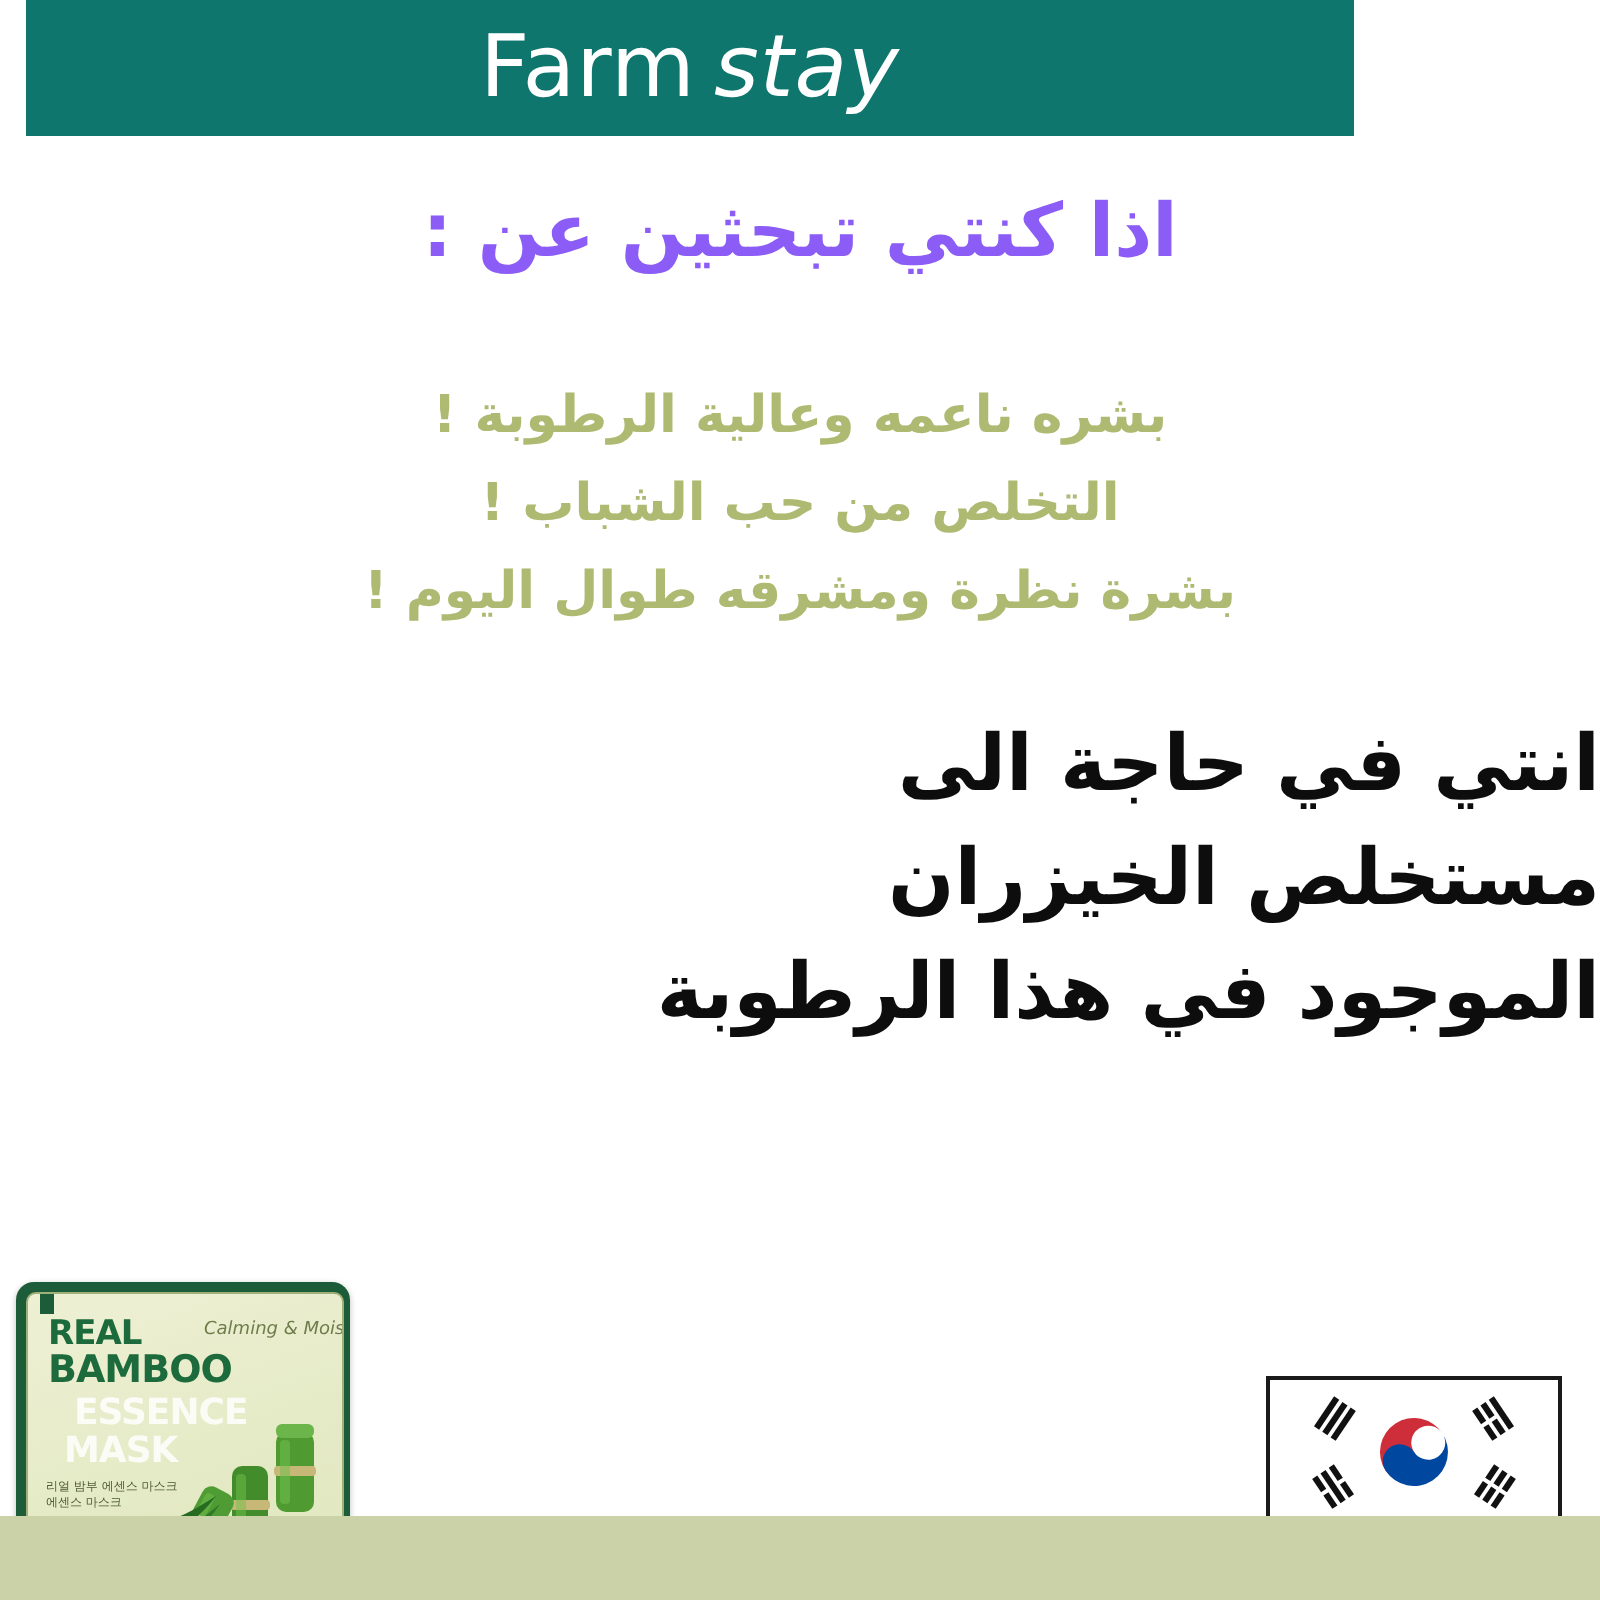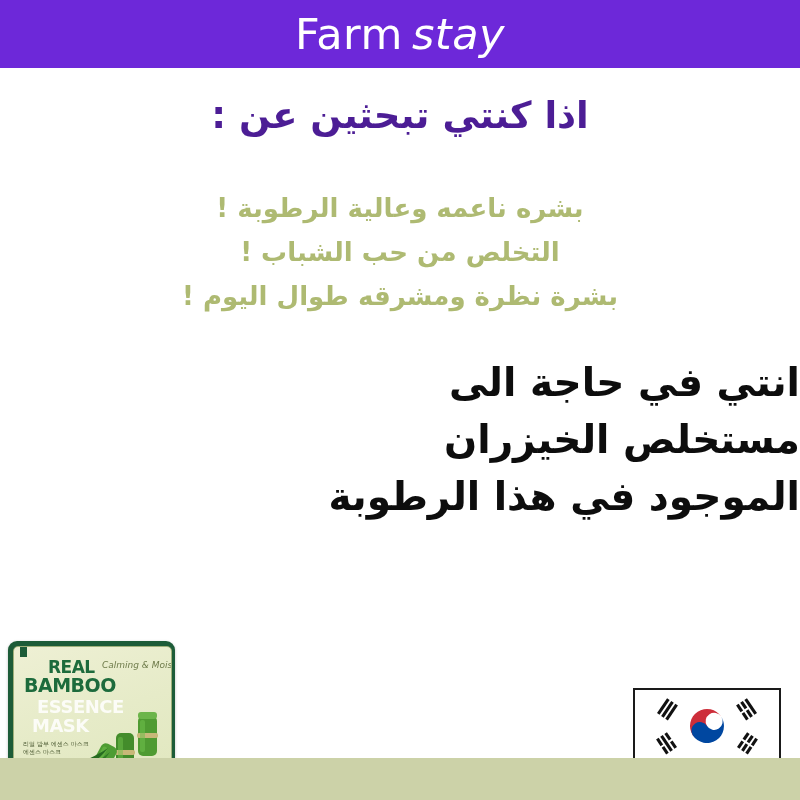--- a/index.html
+++ b/index.html
@@ -11,25 +11,25 @@
     height: 800px;
     background: #ffffff;
     font-family: "DejaVu Sans", "Liberation Sans", sans-serif;
     overflow: hidden;
     position: relative;
   }
 
   
   .header-bar {
     position: absolute;
-    left: 0;
+    left: 13px;
     top: 0;
-    width: 800px;
+    width: 664px;
     height: 68px;
-    background: #6d28d9;
+    background: #0f766e;
     display: flex;
     align-items: center;
     justify-content: center;
   }
   .brand-logo {
     color: #ffffff;
     font-family: "DejaVu Sans", "Liberation Sans", sans-serif;
     font-size: 43px;
     font-weight: 500;
     letter-spacing: 0.5px;
@@ -54,21 +54,21 @@
     background: #ffffff;
   }
 
   .headline {
     position: absolute;
     top: 26px;
     left: 0;
     width: 800px;
     text-align: center;
     direction: rtl;
-    color: #4c1d95;
+    color: #8b5cf6;
     font-size: 37px;
     font-weight: bold;
     letter-spacing: 0px;
   }
 
   .benefits {
     position: absolute;
     top: 118px;
     left: 0;
     width: 800px;
@@ -131,21 +131,20 @@
   }
   .sachet-title-real {
     position: absolute;
     left: 10px;
     top: 12px;
     color: #1d6b3c;
     font-size: 17px;
     font-weight: bold;
     letter-spacing: -0.5px;
     line-height: 17px;
-    margin-left: 24px;
   }
   .sachet-title-bamboo {
     position: absolute;
     left: 10px;
     top: 29px;
     color: #1d6b3c;
     font-size: 19px;
     font-weight: bold;
     letter-spacing: -0.5px;
     line-height: 19px;

